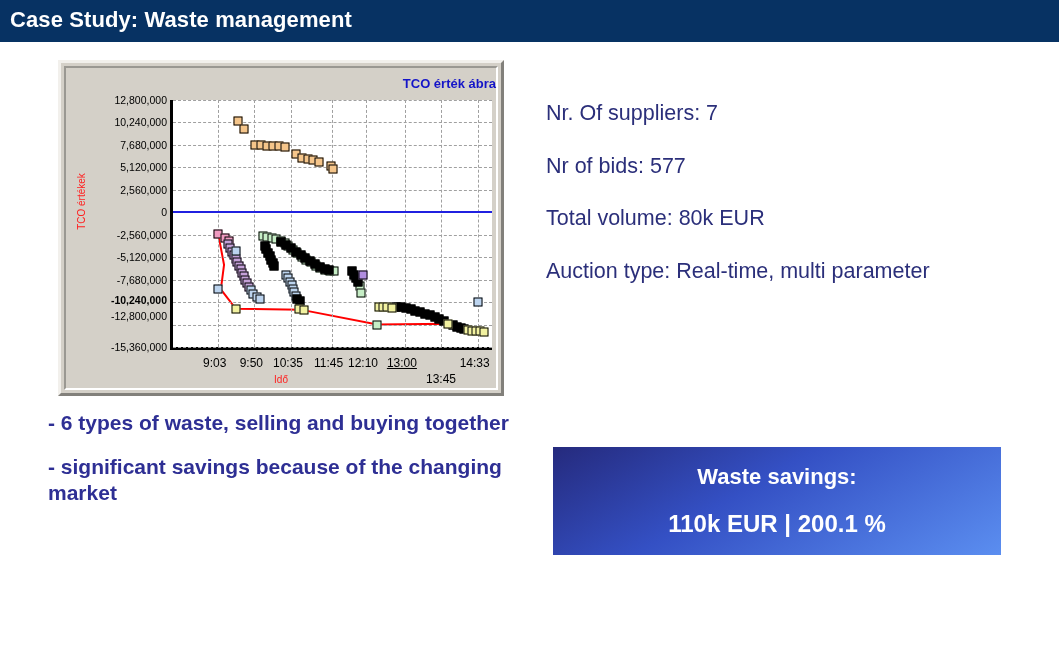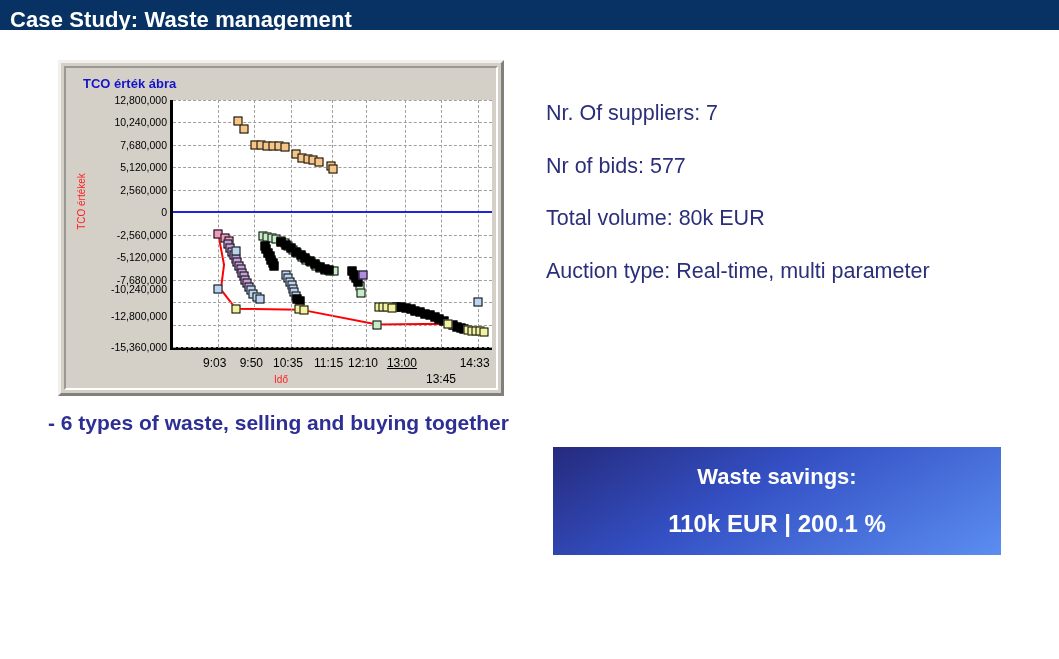--- a/index.html
+++ b/index.html
@@ -13,21 +13,21 @@
     position: relative;
     overflow: hidden;
     font-family: "Liberation Sans", sans-serif;
   }
 
   
   #title-bar {
     position: absolute;
     left: 0; top: 0;
     width: 1059px;
-    height: 30px;
+    height: 42px;
     background: #073263;
   }
   #title-bar .title-text {
     position: absolute;
     left: 10px;
     top: 7px;
     font-size: 22px;
     font-weight: bold;
     color: #ffffff;
     letter-spacing: 0.1px;
@@ -58,21 +58,21 @@
     border-left: 2px solid #9a9892;
     border-right: 2px solid #ffffff;
     border-bottom: 2px solid #ffffff;
     box-sizing: border-box;
   }
 
   .chart-title {
     position: absolute;
     left: 0; right: 0;
     top: 8px;
-    text-align: left;
+    text-align: right;
     font-size: 13px;
     font-weight: bold;
     color: #1414c8;
     margin-left: 17px;
   }
 
   .y-axis-title {
     position: absolute;
     left: -30px;
     top: 128px;
@@ -249,21 +249,21 @@
     <div id="y-ticks">
         <div class="ytick" style="top: 0px;">12,800,000</div>
         <div class="ytick" style="top: 22.4545px;">10,240,000</div>
         <div class="ytick" style="top: 44.9091px;">7,680,000</div>
         <div class="ytick" style="top: 67.3636px;">5,120,000</div>
         <div class="ytick" style="top: 89.8182px;">2,560,000</div>
         <div class="ytick" style="top: 112.273px;">0</div>
         <div class="ytick" style="top: 134.727px;">-2,560,000</div>
         <div class="ytick" style="top: 157.182px;">-5,120,000</div>
         <div class="ytick" style="top: 179.636px;">-7,680,000</div>
-        <div class="ytick" style="top: 189px;">-10,240,000</div>
+        <div class="ytick" style="top: 200px; font-weight: bold;">-10,240,000</div>
         <div class="ytick" style="top: 216px;">-12,800,000</div>
         <div class="ytick" style="top: 247px;">-15,360,000</div>
       </div>
 
     <div id="plot">
       <svg id="best-line" preserveAspectRatio="none" viewBox="0 0 319 247" width="319" height="247">
           <polyline points="45.297999999999995,134.2009943181818 51.04,164.9005681818182 47.85,189.46022727272728 62.843,208.75710227272728 127.60000000000001,209.63423295454547 204.16,224.54545454545453 274.978,223.66832386363635 311.025,231.5625" fill="none" stroke="#ff0000" stroke-width="2"></polyline>
         </svg>
     <div class="gridline-h" style="top: 0px;"></div>
         <div class="gridline-h" style="top: 22.4545px;"></div>
@@ -403,36 +403,37 @@
         <div class="marker" style="background: rgb(242, 242, 160); left: 299.222px; top: 230.685px;"></div>
         <div class="marker" style="background: rgb(242, 242, 160); left: 303.05px; top: 231.124px;"></div>
         <div class="marker" style="background: rgb(242, 242, 160); left: 306.878px; top: 231.387px;"></div>
         <div class="marker" style="background: rgb(242, 242, 160); left: 311.025px; top: 231.562px;"></div>
       </div>
 
     <div id="x-ticks">
         <div class="xtick" style="left: 44.66px;">9:03</div>
         <div class="xtick" style="left: 81.345px;">9:50</div>
         <div class="xtick" style="left: 118.03px;">10:35</div>
-        <div class="xtick" style="left: 158.543px;">11:15</div>
+        <div class="xtick" style="left: 158.543px;">11:45</div>
         <div class="xtick" style="left: 192.995px;">12:10</div>
         <div class="xtick" style="left: 231.913px; text-decoration: underline;">13:00</div>
         <div class="xtick" style="left: 271px; margin-top: 16px;">13:45</div>
         <div class="xtick" style="left: 304.645px;">14:33</div>
       </div>
   </div>
 </div>
 
 <div id="info-block">
   <div class="info-line">Nr. Of suppliers: 7</div>
   <div class="info-line">Nr of bids: 577</div>
   <div class="info-line">Total volume: 80k EUR</div>
   <div class="info-line">Auction type: Real-time, multi parameter</div>
 </div>
 
 <div id="bullets">
   <div class="bullet">- 6 types of waste, selling and buying together</div>
+  <div class="bullet">- significant savings because of the changing market</div>
 </div>
 
 <div id="savings-box">
   <div class="savings-label">Waste savings:</div>
   <div class="savings-value">110k EUR | 200.1 %</div>
 </div>
 
 </body></html>

